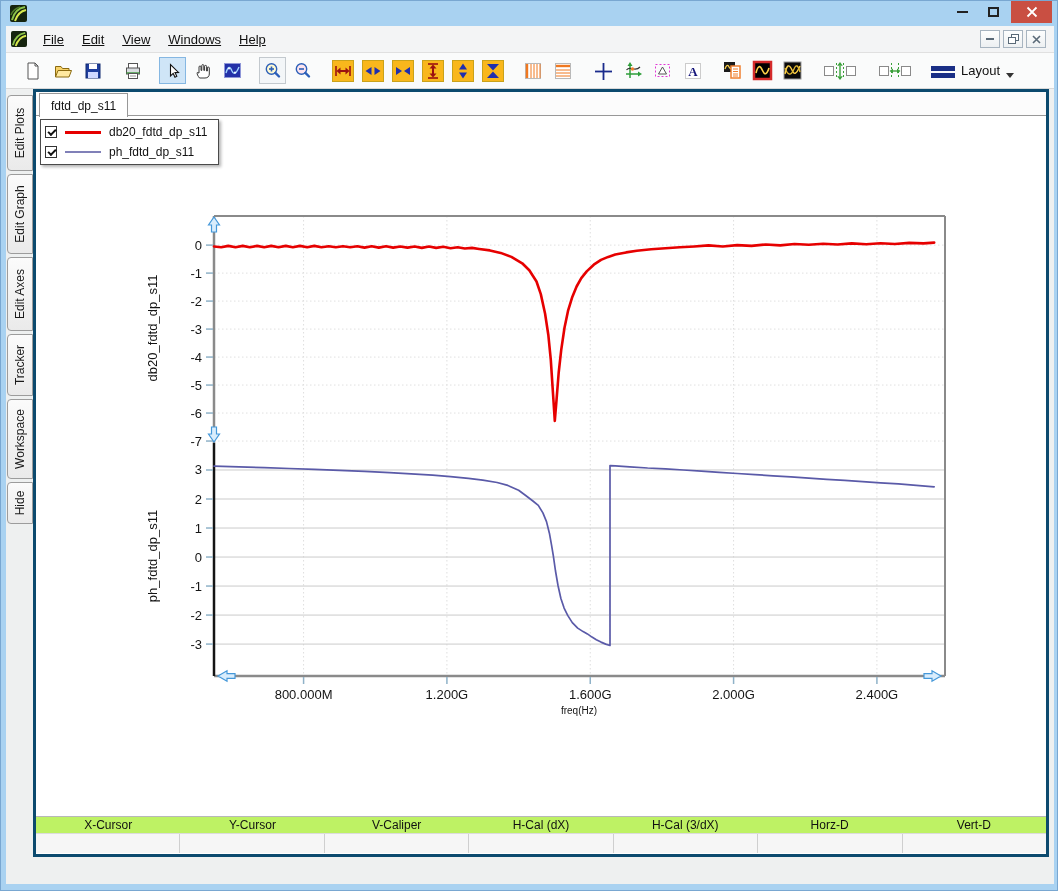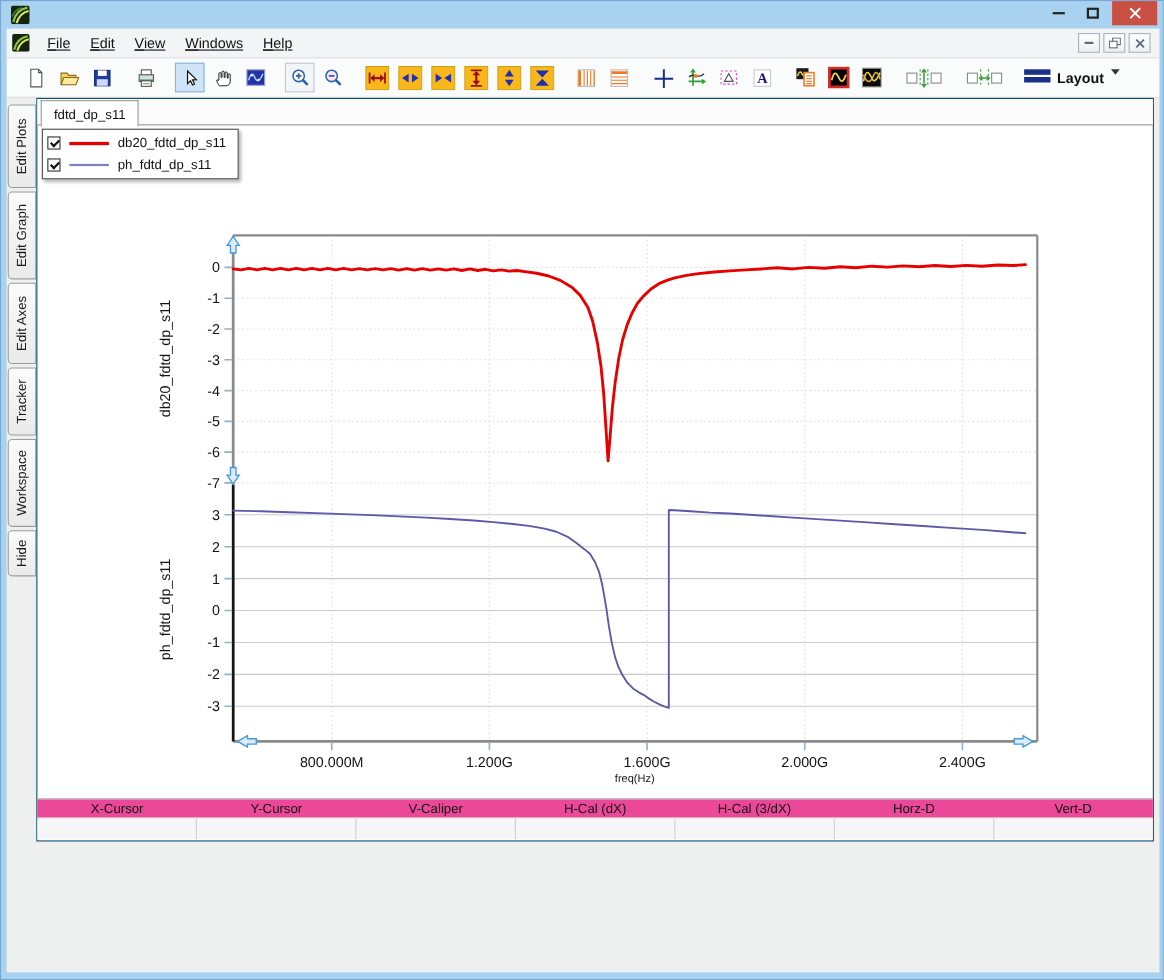--- a/index.html
+++ b/index.html
@@ -38,44 +38,44 @@
   
   .toolbar { position:absolute; left:5px; top:52px; width:1048px; height:36px;
              background:#fafbfb; border-bottom:1px solid #d9d9d9;
              display:flex; align-items:center; padding-left:13px; }
   .tbtn { width:27px; height:27px; display:flex; align-items:center; justify-content:center;
           margin-right:3px; border:1px solid transparent; background:transparent; }
   .tbtn.selected { background:#cfe5f7; border-color:#85b7e2; }
   .tbtn.framed { border-color:#c3c9ce; background:#f3f6f8; }
   .tbtn.wide { width:42px; }
   .tsep { width:10px; height:1px; }
-  .layout-btn { display:flex; align-items:flex-start; gap:6px; margin-left:12px;
-                font-size:13px; color:#111; border:none; background:transparent;font-weight:bold; }
+  .layout-btn { display:flex; align-items:flex-end; gap:6px; margin-left:12px;
+                font-size:13px; color:#111; border:none; background:transparent; }
   .layout-bars { display:flex; flex-direction:column; gap:2px; }
   .layout-bars i { width:24px; height:5px; background:#1a2f86; display:block; }
   .caret { width:0; height:0; border-left:4px solid transparent;
            border-right:4px solid transparent; border-top:5px solid #333; }
 
   
   .workspace { position:absolute; left:5px; top:88px; width:1048px; height:795px;
                background:#eef0f0; }
 
   .side-tabs { position:absolute; left:1px; top:6px; width:27px; display:flex;
                flex-direction:column; gap:3px; }
   .side-tab { width:26px; background:linear-gradient(#fbfbfb,#eaeaea);
               border:1px solid #9c9c9c; border-radius:4px 0 0 4px; position:relative; }
   .side-tab:nth-child(1){ height:76px; } .side-tab:nth-child(2){ height:80px; }
   .side-tab:nth-child(3){ height:74px; } .side-tab:nth-child(4){ height:62px; }
   .side-tab:nth-child(5){ height:80px; } .side-tab:nth-child(6){ height:42px; }
   .side-tab span { position:absolute; left:50%; top:50%; white-space:nowrap;
                    transform:translate(-50%,-50%) rotate(-90deg);
                    font-size:12px; color:#1a1a1a; }
 
-  .plot-panel { position:absolute; left:27px; top:0; width:1016px; height:676px;
-                background:#fff; border:1px solid #0c4a6e; }
+  .plot-panel { position:absolute; left:27px; top:0; width:1016px; height:768px;
+                background:#fff; border:3px solid #0c4a6e; }
   .tab-row { position:absolute; left:0; top:0; right:0; height:24px;
              border-bottom:1px solid #989898; background:#fcfcfc; z-index:1; }
   .plot-tab { position:absolute; left:3px; top:1px; height:24px; padding:5px 11px;
               background:#fff; border:1px solid #989898; border-bottom:none;
               font-size:12px; color:#111; z-index:2; }
 
   .legend { position:absolute; left:4px; top:27px; background:#fff;
             border:1px solid #4a4a4a; box-shadow:2px 2px 3px rgba(0,0,0,.3);
             padding:2px 10px 2px 4px; z-index:3; }
   .legend-row { display:flex; align-items:center; gap:8px; height:20px; }
@@ -87,21 +87,21 @@
   .legend-label { font-size:12px; color:#111; }
 
   #chart-svg { position:absolute; left:0; top:0; display:block; }
   #chart-svg text { font-family:"Liberation Sans", sans-serif; }
   .axis-title { position:absolute; font-size:13px; color:#141414; white-space:nowrap; z-index:2; }
   #ylabel-top   { left:116px; top:236px; transform:translate(-50%,-50%) rotate(-90deg); }
   #ylabel-bottom{ left:116px; top:464px; transform:translate(-50%,-50%) rotate(-90deg); }
   #xlabel { left:543px; top:618px; transform:translate(-50%,-50%); font-size:10px; }
 
   .status { position:absolute; left:0; right:0; bottom:0; height:38px; z-index:2; }
-  .status-head { display:flex; height:18px; background:#ec4899;
+  .status-head { display:flex; height:18px; background:#bef264;
                  border-top:1px solid #b8b8b8; border-bottom:1px solid #dcdcdc; }
   .status-head div { flex:1; text-align:center; font-size:12px; color:#111; line-height:16px; }
   .status-vals { display:flex; height:19px; background:#f6f6f6; }
   .status-vals div { flex:1; border-right:1px solid #cfcfcf; font-size:12px; }
   .status-vals div:last-child { border-right:none; }
 </style>
 </head>
 <body>
 
 <div class="window">

